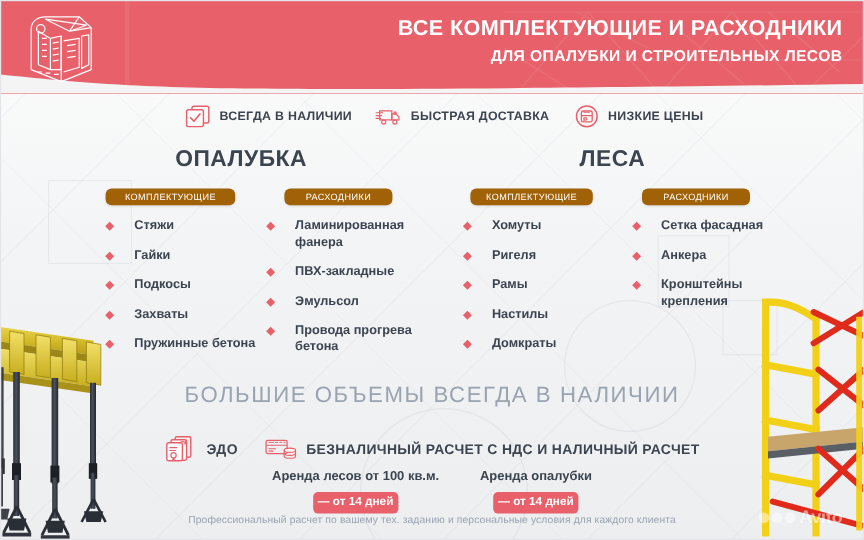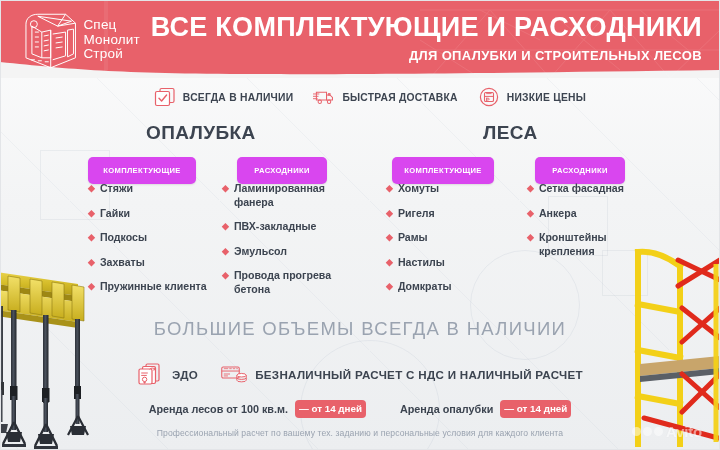--- a/index.html
+++ b/index.html
@@ -46,21 +46,21 @@
   .logo { position:absolute; left:22px; top:9px; width:118px; height:62px; z-index:5; display:flex; align-items:center; }
   .logo-mark { width:58px; height:60px; }
   .logo-text {
     margin-left:4px; color:#ffffff; line-height:1.08;
     font-size:13.5px; letter-spacing:.2px; font-weight:400;
   }
   .logo-text div { white-space:nowrap; }
 
   .title-wrap { position:absolute; right:18px; top:14px; z-index:5; text-align:right; }
   .title {
-    color:#ffffff; font-size:27px; font-weight:700; letter-spacing:.3px;
+    color:#ffffff; font-size:18px; font-weight:700; letter-spacing:.3px;
     white-space:nowrap; line-height:1;
   }
   .subtitle {
     color:#ffffff; font-size:13px; font-weight:700; letter-spacing:.35px;
     margin-top:7px; white-space:nowrap;
   }
 
   
   .badges {
     position:absolute; left:0; top:79px; width:720px; height:36px;
@@ -75,42 +75,42 @@
   
   .sec-title {
     position:absolute; z-index:4; font-size:19px; font-weight:700;
     color:#3c4450; letter-spacing:.4px; white-space:nowrap;
   }
   .sec-title.t1 { left:146px; top:122px; }
   .sec-title.t2 { left:483px; top:122px; }
 
   
   .pill {
-    position:absolute; z-index:4; height:27px; border-radius:5px;
-    background:#d946ef; display:flex; align-items:center; justify-content:center;
-    color:#ffffff; font-size:7.6px; font-weight:700; letter-spacing:.35px;
+    position:absolute; z-index:4; height:14px; border-radius:5px;
+    background:#a16207; display:flex; align-items:center; justify-content:center;
+    color:#ffffff; font-size:7.6px; font-weight:400; letter-spacing:.35px;
     box-shadow:0 1px 2px rgba(0,0,0,.10);
   }
   .pill.p1 { left:88px; top:157px; width:108px; }
   .pill.p2 { left:237px; top:157px; width:90px; }
   .pill.p3 { left:392px; top:157px; width:102px; }
   .pill.p4 { left:535px; top:157px; width:90px; }
 
   
   .list { position:absolute; z-index:4; }
   .list.c1 { left:88px; top:182px; width:130px; }
   .list.c2 { left:222px; top:182px; width:150px; }
   .list.c3 { left:386px; top:182px; width:130px; }
   .list.c4 { left:527px; top:182px; width:150px; }
   .li {
     display:flex; align-items:flex-start; gap:5px; margin-bottom:11px;
     font-size:10.6px; font-weight:700; color:#3c4450; line-height:1.28;
   }
   .li .dot { color:#e8616a; font-size:9px; line-height:1.45; flex:0 0 auto; }
-  .li .txt { white-space:pre-line; }
+  .li .txt { white-space:pre-line;margin-left:12px; }
 
   
   .volumes {
     position:absolute; left:0; top:318px; width:720px; z-index:4;
     text-align:center; font-size:18.5px; font-weight:400;
     color:#9aa3b0; letter-spacing:1.3px; white-space:nowrap;
   }
 
   
   .payrow {
@@ -119,21 +119,21 @@
   }
   .payitem { display:flex; align-items:center; gap:7px; }
   .payitem .lbl { font-size:11.6px; font-weight:700; color:#3c4450; letter-spacing:.3px; white-space:nowrap; }
   .pay-ico { width:28px; height:24px; flex:0 0 auto; }
 
   
   .rentrow {
     position:absolute; left:0; top:398px; width:720px; height:22px; z-index:4;
     display:flex; justify-content:center; align-items:center; gap:34px;
   }
-  .rentitem { display:flex; align-items:center; gap:7px; }
+  .rentitem { display:flex; align-items:center; gap:7px;flex-direction:column; }
   .rentitem .lbl { font-size:10.8px; font-weight:700; color:#3c4450; white-space:nowrap; }
   .rent-badge {
     background:#e8616a; color:#fff; border-radius:4px; padding:3px 4px 4px;
     font-size:9.8px; font-weight:700; white-space:nowrap;
   }
 
   
   .footer {
     position:absolute; left:0; top:428px; width:720px; z-index:4;
     text-align:center; font-size:8.6px; color:#9aa3b0; letter-spacing:.1px; white-space:nowrap;
@@ -198,25 +198,20 @@
           <path d="M20,22 L29,20 L29,48 L20,48"></path>
           <path d="M31,24 L44,22 L44,46 L31,50"></path>
           <path d="M34,28 L41,27 M34,33 L41,32 M34,38 L41,37"></path>
           <path d="M13,22 L17,22 M13,27 L17,27 M13,32 L17,32 M13,37 L17,37"></path>
           <path d="M22,26 L27,25 M22,31 L27,30 M22,36 L27,35 M22,41 L27,40"></path>
           <path d="M16,6 L50,11 L36,16 Z"></path>
           <path d="M9,50 L13,50 M16,51 L20,51 M23,52 L27,52"></path>
           <path d="M46,20 L52,19 L52,44 L46,47 Z"></path>
         </g>
       </svg>
-      <div class="logo-text">
-        <div>Спец</div>
-        <div>Монолит</div>
-        <div>Строй</div>
-      </div>
     </div>
 
     <div class="title-wrap">
       <div class="title">ВСЕ КОМПЛЕКТУЮЩИЕ И РАСХОДНИКИ</div>
       <div class="subtitle">ДЛЯ ОПАЛУБКИ И СТРОИТЕЛЬНЫХ ЛЕСОВ</div>
     </div>
   </div>
 
   <div class="badges">
 
@@ -273,21 +268,21 @@
     <div class="li">
         <span class="dot">◆</span>
         <span class="txt">Подкосы</span>
       </div>
     <div class="li">
         <span class="dot">◆</span>
         <span class="txt">Захваты</span>
       </div>
     <div class="li">
         <span class="dot">◆</span>
-        <span class="txt">Пружинные клиента</span>
+        <span class="txt">Пружинные бетона</span>
       </div>
   </div>
 
   <div class="list c2">
     <div class="li">
         <span class="dot">◆</span>
         <span class="txt">Ламинированная
 фанера</span>
       </div>
     <div class="li">

